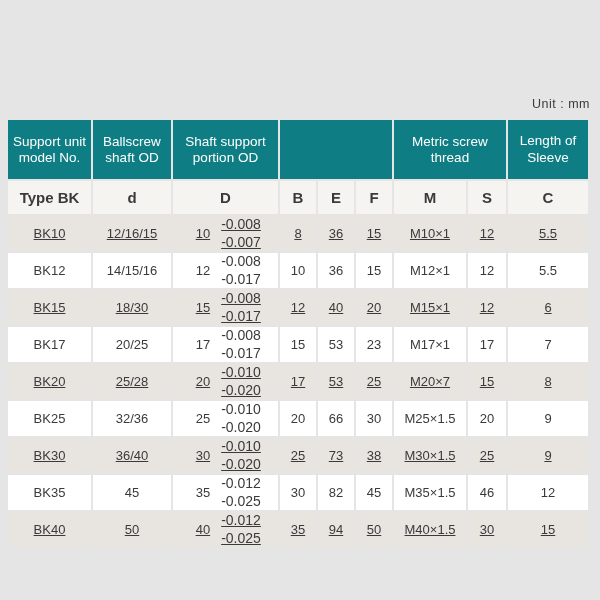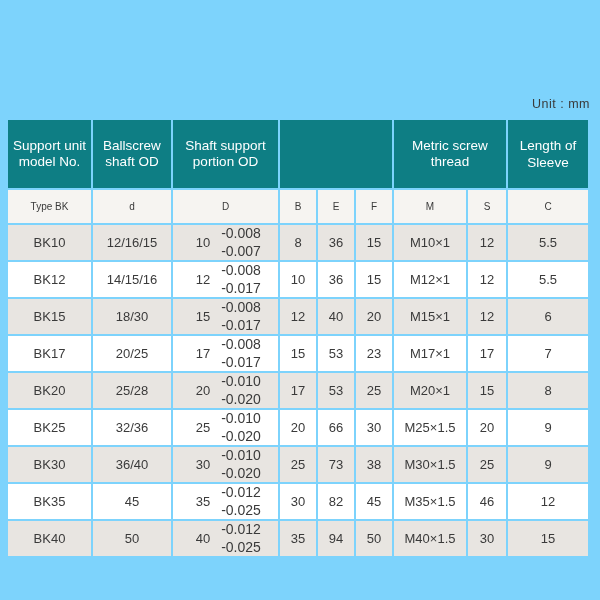--- a/index.html
+++ b/index.html
@@ -2,21 +2,21 @@
 <html><head>
 <meta charset="utf-8">
 <style>
   * { box-sizing: border-box; }
   html, body { margin: 0; padding: 0; background: #ffffff; }
   body {
     width: 600px; height: 600px;
     font-family: "Liberation Sans", sans-serif;
     color: #3a3a3a;
   }
-  .page { position: relative; width: 600px; height: 600px; background: #7dd3fc; overflow: hidden; }
+  .page { position: relative; width: 600px; height: 600px; background: #e5e5e5; overflow: hidden; }
 
   .unit-note {
     position: absolute;
     top: 97px; right: 10px;
     font-size: 12.5px;
     color: #3a3a3a;
     letter-spacing: 0.5px;
   }
 
   table.spec-table {
@@ -26,52 +26,52 @@
     border-spacing: 2px;
     table-layout: fixed;
   }
 
   
   thead th.teal {
     background: #0e7e84;
     color: #ffffff;
     font-weight: normal;
     font-size: 13.5px;
-    height: 68px;
+    height: 59px;
     text-align: center;
     vertical-align: middle;
     line-height: 1.18;
     padding: 8px 2px;
   }
   thead th.teal .hline { display: block; }
   thead th.sleeve .hline1 { margin-bottom: 1px; }
 
   
   tr.subheader th {
     background: #f6f4f1;
-    font-weight: normal;
-    font-size: 10px;
+    font-weight: bold;
+    font-size: 15px;
     color: #3a3a3a;
     height: 33px;
     text-align: center;
     vertical-align: middle;
     padding: 0;
   }
 
   
   tbody td {
     background: #ffffff;
     font-size: 13px;
     color: #3a3a3a;
     text-align: center;
     vertical-align: middle;
     height: 28px;
     padding: 0;
   }
-  tbody tr.alt td { background: #e8e5e1; }
+  tbody tr.alt td { background: #e8e5e1; text-decoration: underline; }
 
   
   .dwrap {
     display: flex;
     align-items: center;
     justify-content: center;
     gap: 11px;
   }
   .dval { min-width: 20px; text-align: right; }
   .tol {
@@ -227,21 +227,21 @@
             <span class="dval">20</span>
             <span class="tol">
               <span>-0.010</span>
               <span>-0.020</span>
             </span>
           </div>
         </td>
         <td>17</td>
         <td>53</td>
         <td>25</td>
-        <td>M20×1</td>
+        <td>M20×7</td>
         <td>15</td>
         <td>8</td>
       </tr>
 
       <tr>
         <td>BK25</td>
         <td>32/36</td>
         <td>
           <div class="dwrap">
             <span class="dval">25</span>

